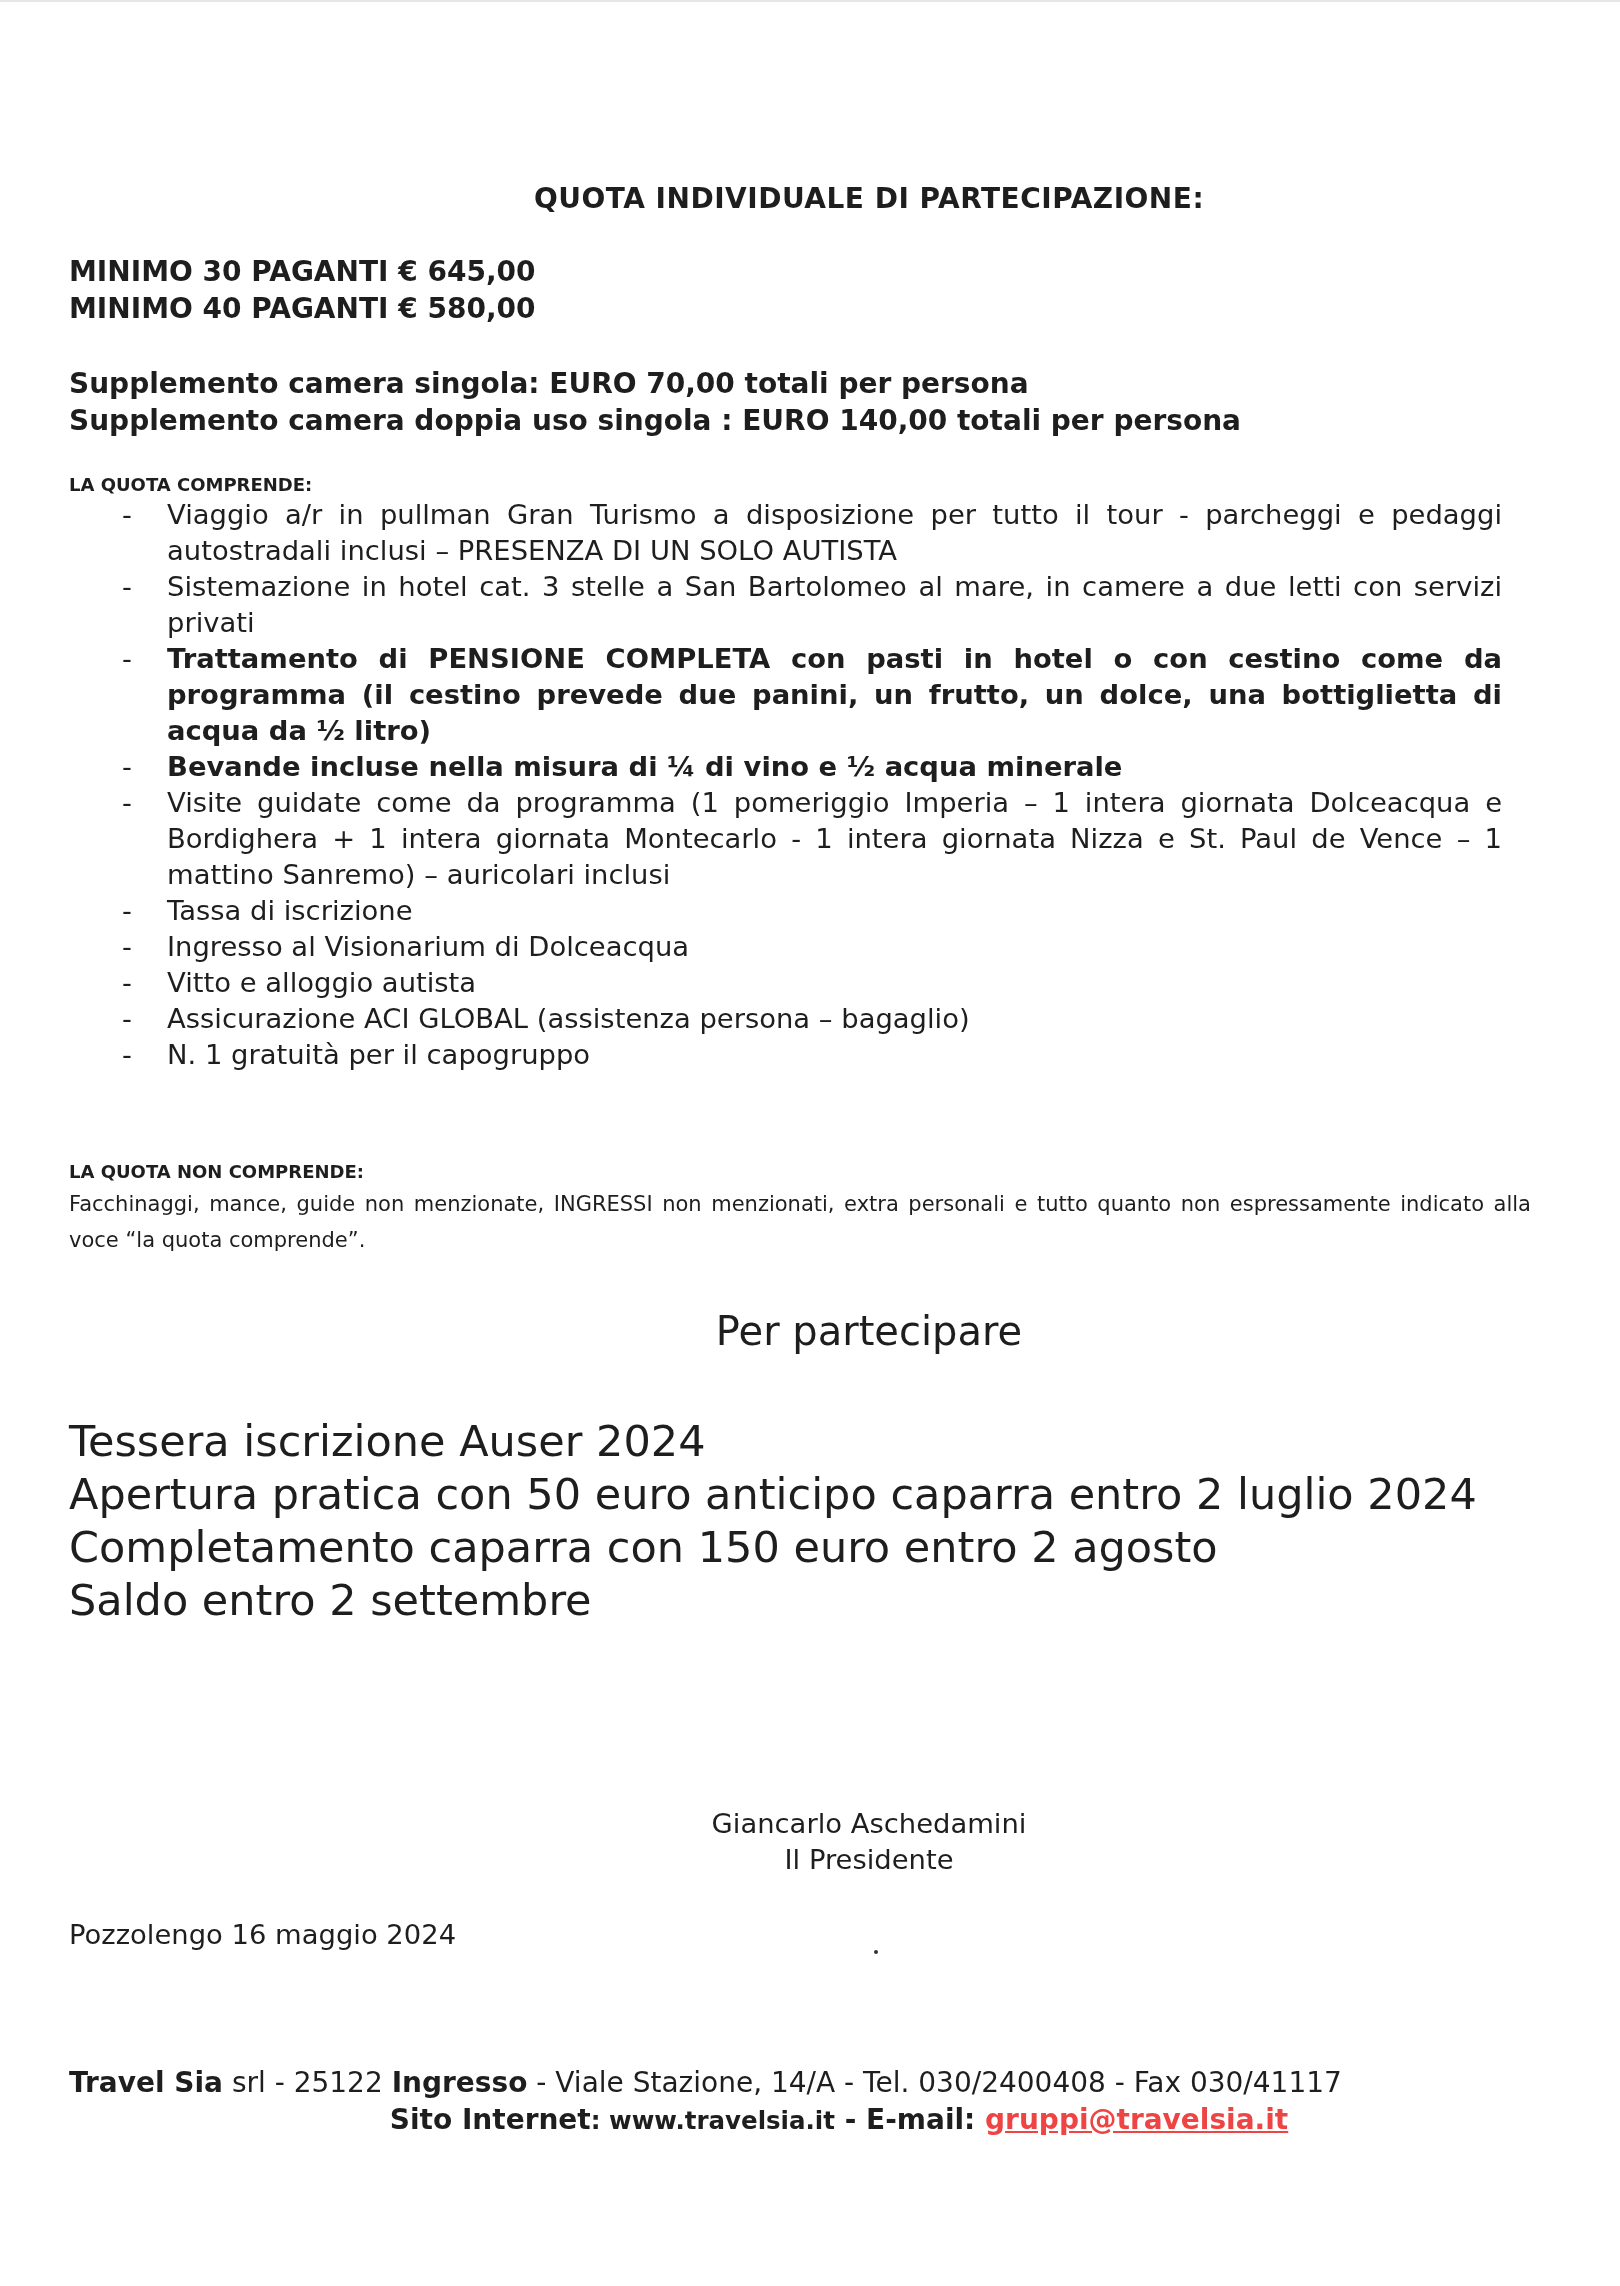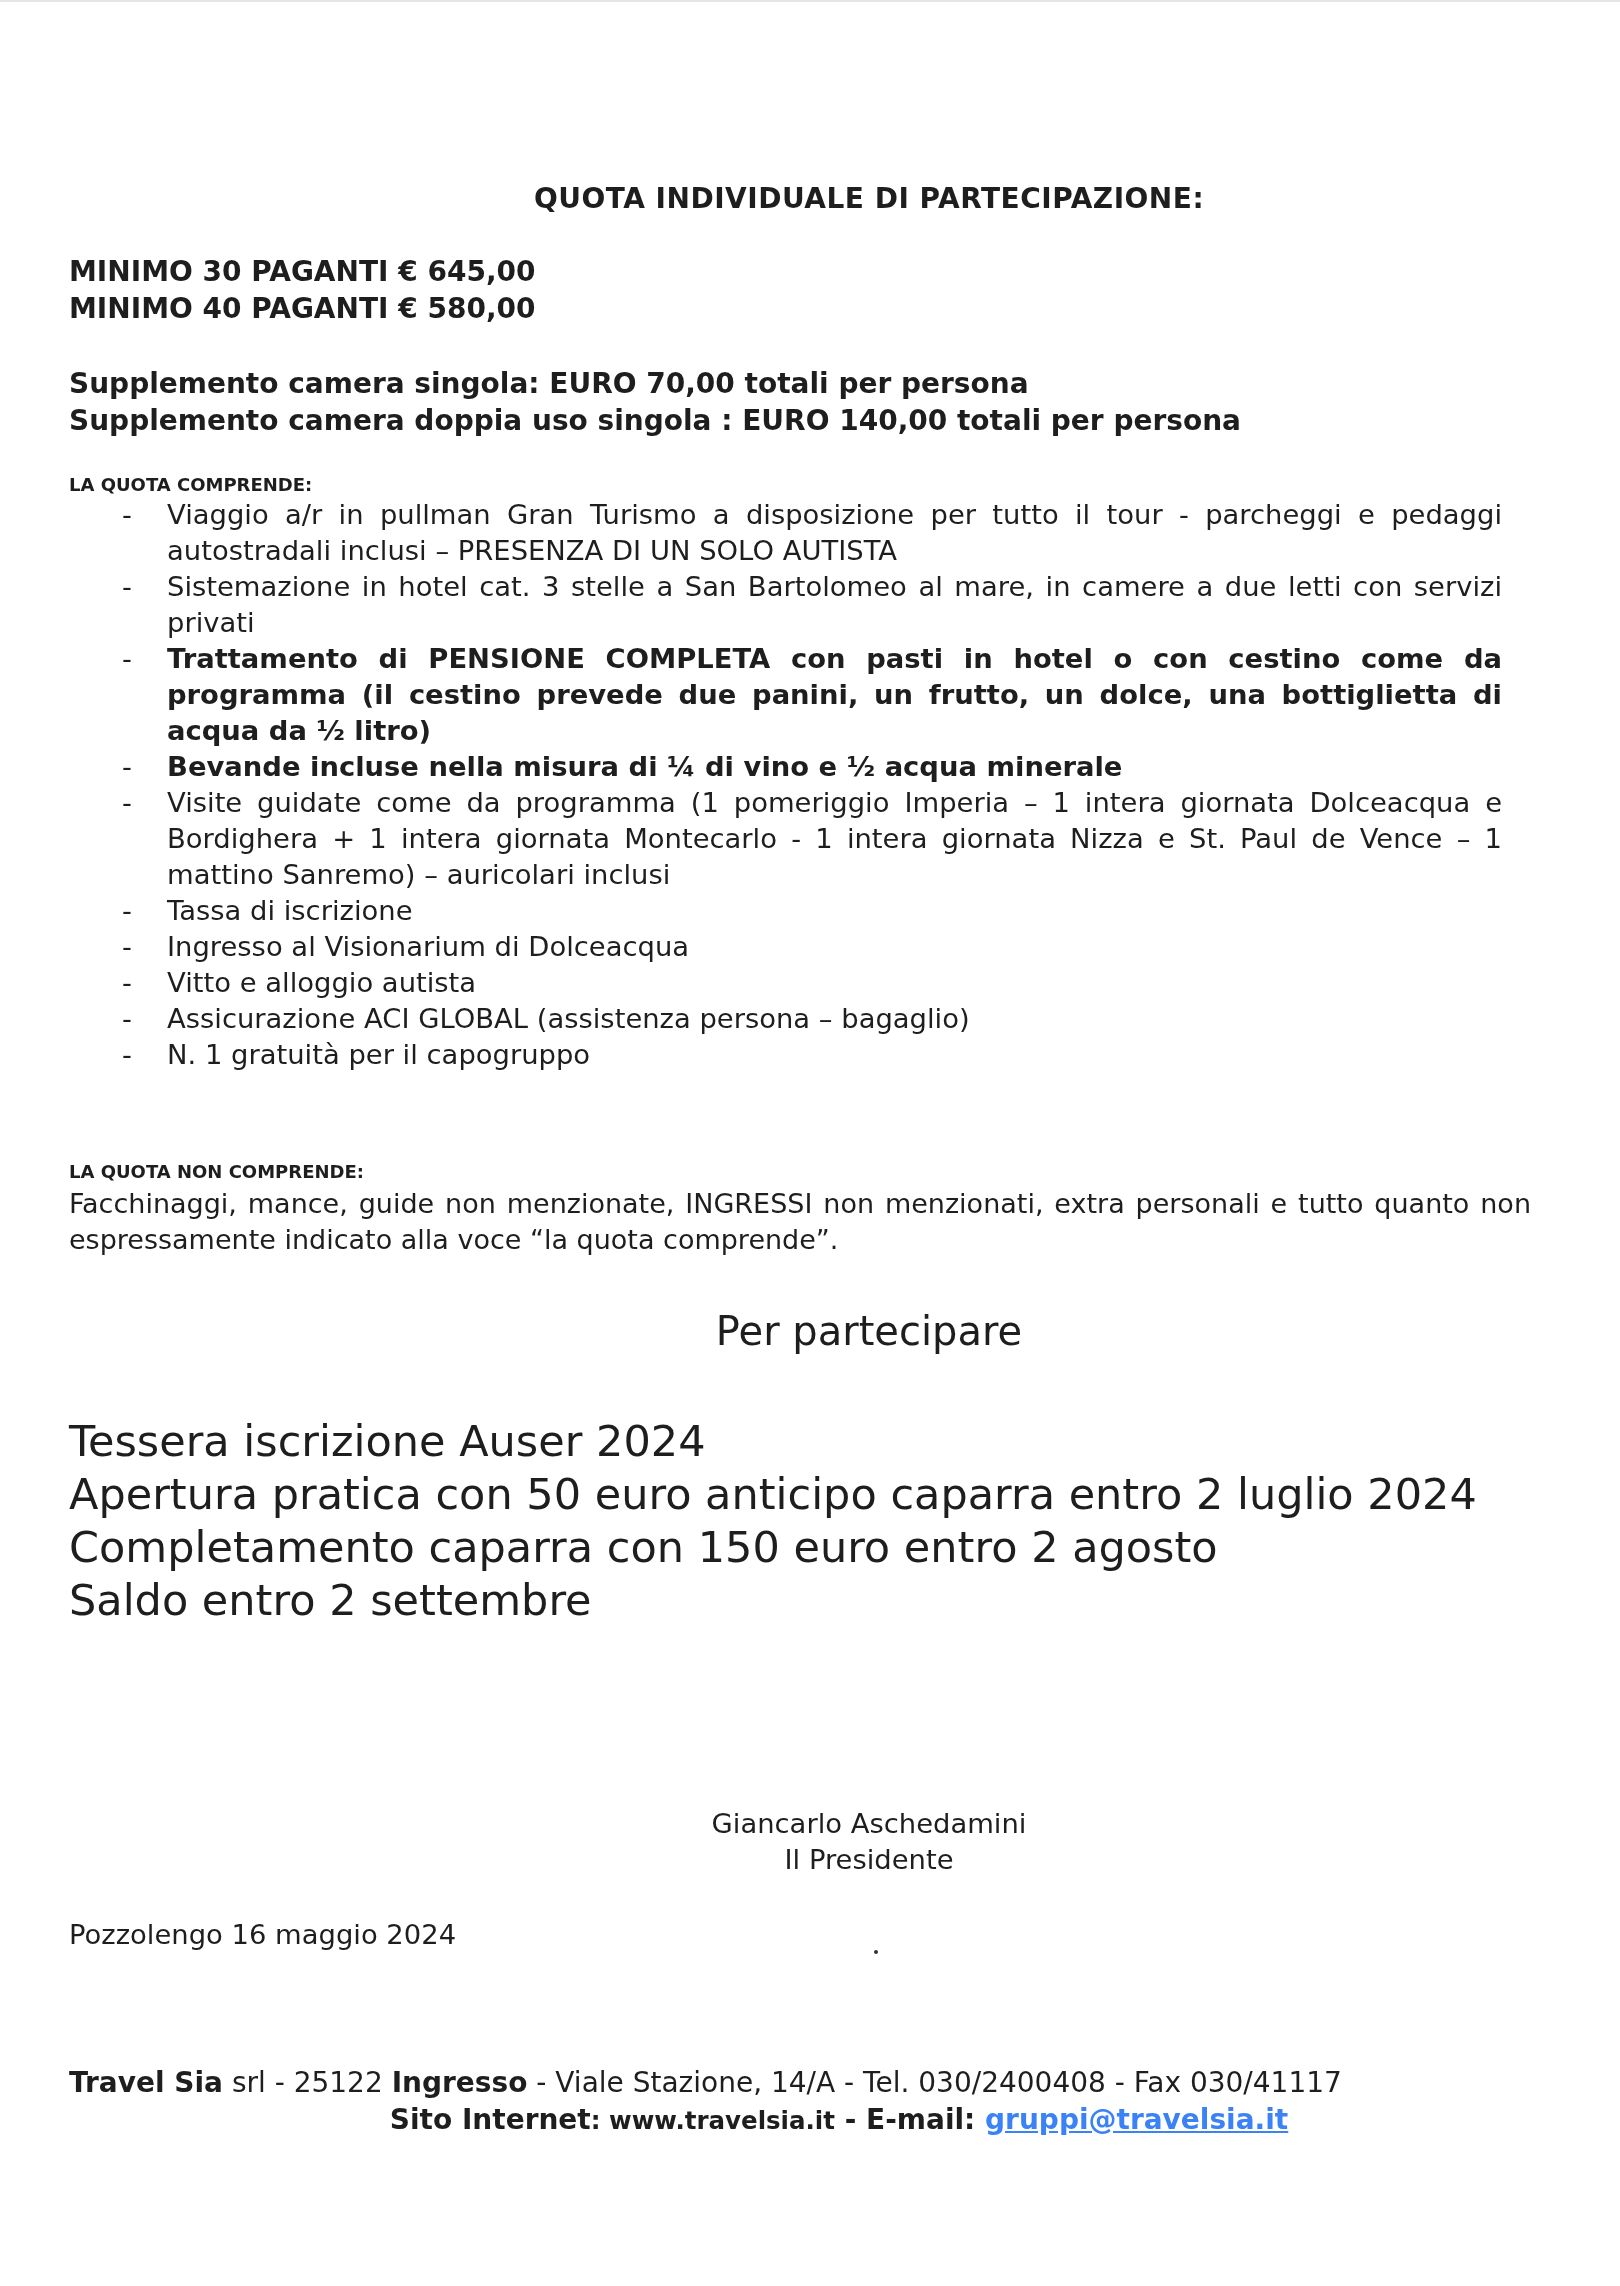--- a/index.html
+++ b/index.html
@@ -19,21 +19,21 @@
     .h2 { font-weight: bold; font-size: 18px; }
     .incl { position: absolute; top: 474px; left: 0; width: 1462px; }
     .incl ul { list-style: none; margin: 2px 0 0 0; padding: 0; }
     .incl li {
       position: relative; padding-left: 98px; font-size: 27.4px; line-height: 36px;
       text-align: justify; width: 1433px; box-sizing: border-box;
     }
     .incl li.bold { font-weight: bold; line-height: 36px; }
     .incl li .dash { position: absolute; left: 53px; top: 0; font-weight: normal; }
     .excl { position: absolute; top: 1161px; left: 0; width: 1462px; }
-    .excl p { margin: 3.9px 0 0 0; font-size: 27px; line-height: 36px; text-align: justify; width: 1462px; }
+    .excl p { margin: 3.9px 0 0 0; font-size: 21px; line-height: 36px; text-align: justify; width: 1462px; }
     .per { position: absolute; top: 1308px; left: 0; width: 1462px; text-align: center; font-size: 40px; }
     .per span { position: relative; left: 69px; }
     .steps { position: absolute; top: 1415px; left: 0; font-size: 43px; line-height: 53px; }
     .sign { position: absolute; top: 1806px; left: 0; width: 1462px; text-align: center; font-size: 27.4px; line-height: 36px; }
     .sign div { position: relative; left: 69px; }
     .date { position: absolute; top: 1919px; left: 0; font-size: 27.4px; }
     .dot { position: absolute; top: 1950px; left: 874px; width: 3.9px; height: 3.9px; background: #333; border-radius: 2px; }
     .footer { position: absolute; top: 2064px; left: 0; width: 1462px; font-size: 28px; line-height: 37px; }
     .footer .l1 { text-align: left; }
     .footer .l2 { text-align: center; position: relative; left: 39px; }
@@ -92,19 +92,19 @@
 
   <div class="sign">
     <div>Giancarlo Aschedamini</div>
     <div>Il Presidente</div>
   </div>
 
   <div class="date">Pozzolengo 16 maggio 2024</div>
 
   <div class="footer">
     <div class="l1"><b>Travel Sia</b><span> srl - 25122 </span><b>Ingresso</b><span> - Viale Stazione, 14/A - Tel. 030/2400408 - Fax 030/41117</span></div>
-    <div class="l2"><b>Sito Internet</b><span class="small">: </span><span class="small">www.travelsia.it</span><b> - E-mail: </b><a style="color: #3b82f6;">gruppi@travelsia.it</a></div>
+    <div class="l2"><b>Sito Internet</b><span class="small">: </span><span class="small">www.travelsia.it</span><b> - E-mail: </b><a style="color: #ef4444;">gruppi@travelsia.it</a></div>
   </div>
 
 </div>
 
 <div class="dot"></div>
 
 
 </body></html>

